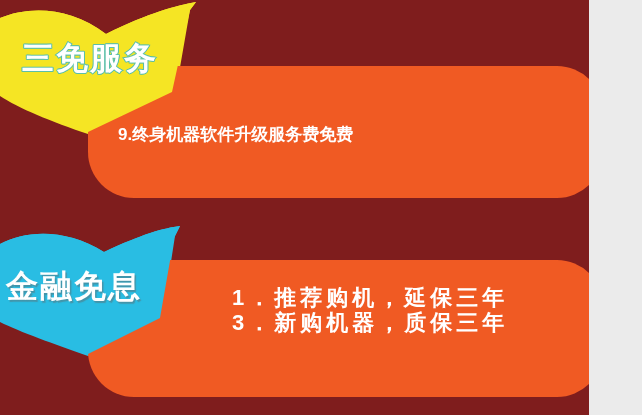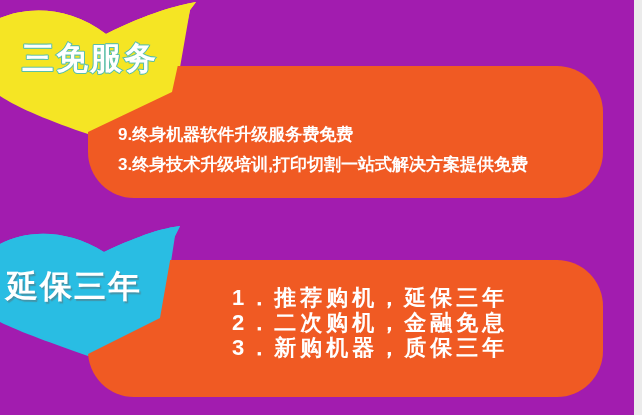--- a/index.html
+++ b/index.html
@@ -8,23 +8,23 @@
   }
   body {
     width: 642px;
     height: 415px;
     background: #ebebeb;
     font-family: "Liberation Sans", "DejaVu Sans", sans-serif;
     overflow: hidden;
   }
   #poster {
     position: relative;
-    width: 634px;
+    width: 589px;
     height: 415px;
-    background: #a21caf;
+    background: #7f1d1d;
     overflow: hidden;
   }
 
   
   .layer-svg {
     position: absolute;
     left: 0;
     top: 0;
     width: 642px;
     height: 415px;
@@ -151,26 +151,24 @@
              C 142 234, 164 228, 180 226
              L 174 238
              L 160 318
              L 88 354
              C 54 342, 20 330, 0 321
              Z" fill="#29bde3"></path>
   </svg>
 
   <div class="ribbon-title" id="title-service">三免服务</div>
 
-  <div class="ribbon-title" id="title-policy">延保三年</div>
+  <div class="ribbon-title" id="title-policy">金融免息</div>
 
   <div class="lines" id="lines-top">
     <div class="line">9.终身机器软件升级服务费免费</div>
-    <div class="line">3.终身技术升级培训,打印切割一站式解决方案提供免费</div>
   </div>
 
   <div class="lines" id="lines-bottom">
     <div class="line">1．推荐购机，延保三年</div>
-    <div class="line">2．二次购机，金融免息</div>
     <div class="line">3．新购机器，质保三年</div>
   </div>
 
 </div>
 
 </body></html>

